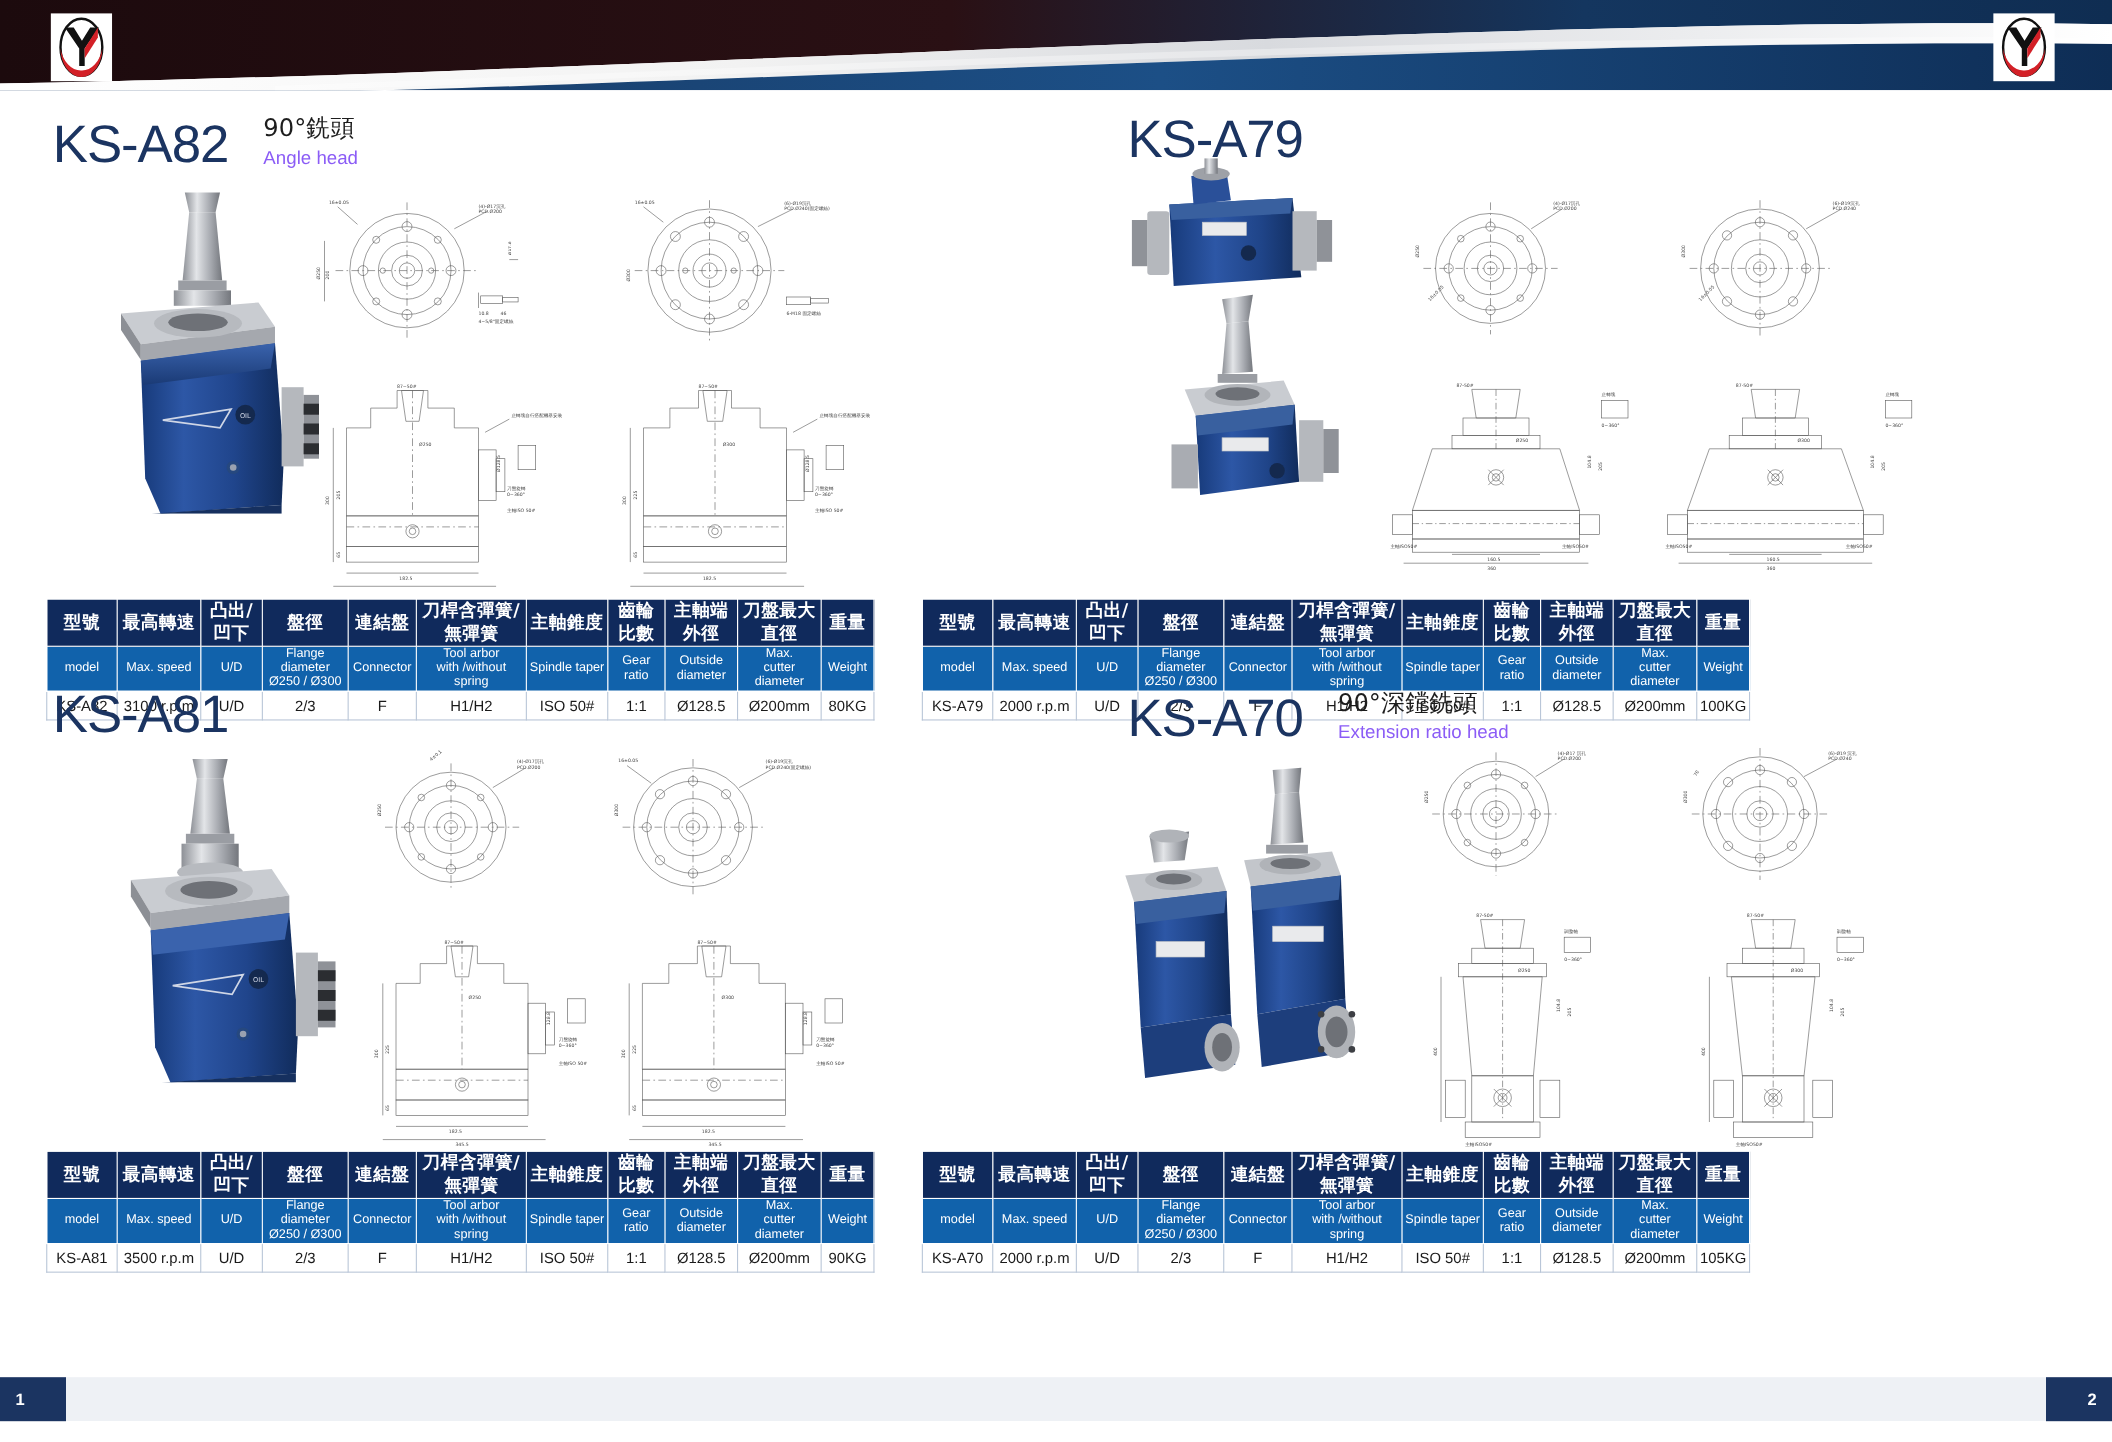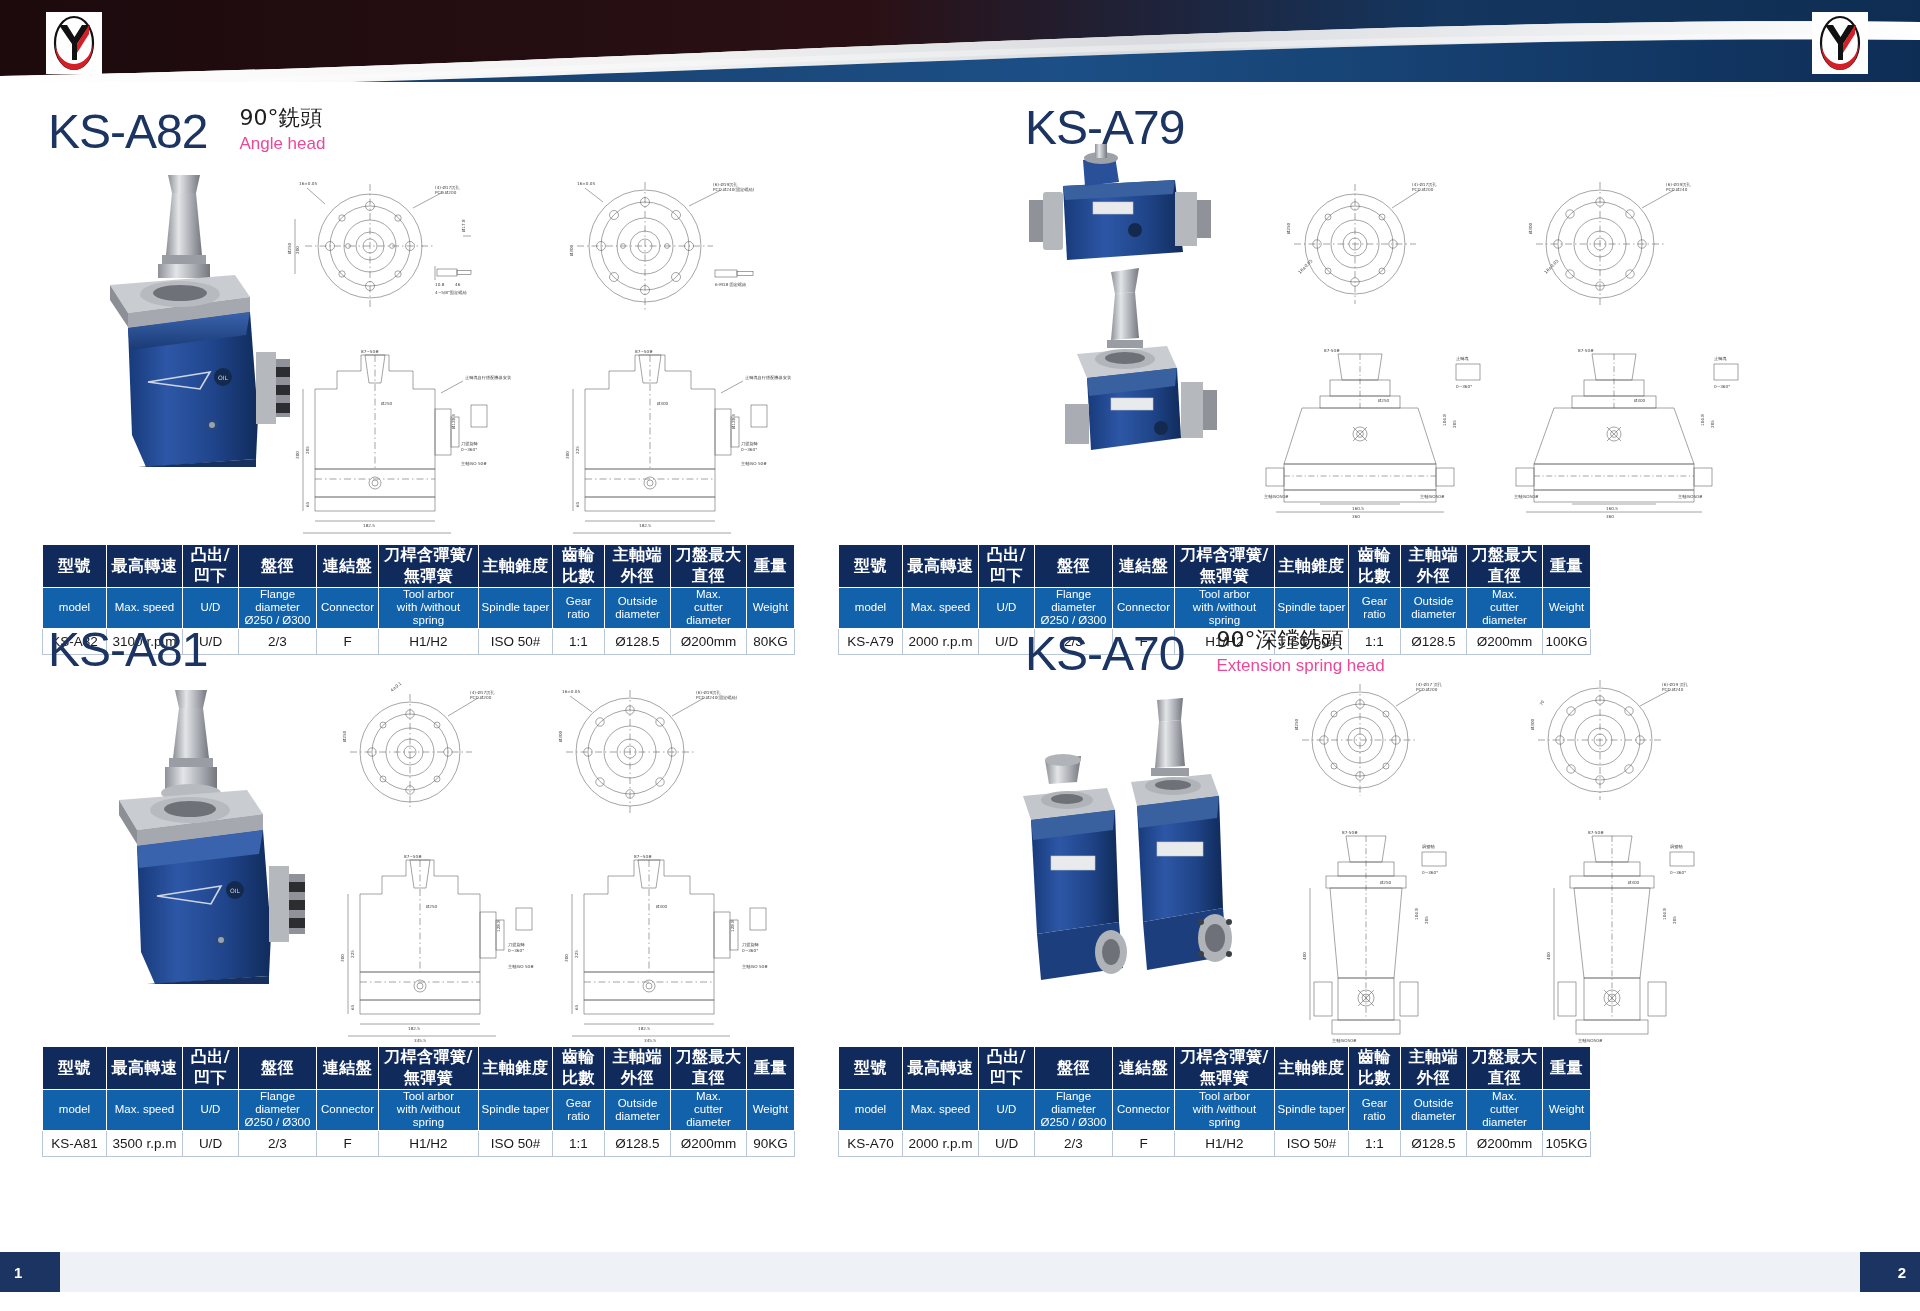--- a/index.html
+++ b/index.html
@@ -27,21 +27,21 @@
   .blk-br { left:960px; top:642px; width:960px; height:610px; }
 
   .head { position:absolute; display:flex; align-items:flex-end; }
   .head .code {
     font-size:48px; font-weight:400; color:#1b3461;
     letter-spacing:-1px; line-height:1; font-family:"Liberation Sans", sans-serif;
   }
   .head .names { margin-left:32px; padding-bottom:2px; }
   .head .cn { font-size:22px; color:#1d1d1d; line-height:1.25; font-weight:500;
               font-family:"DejaVu Sans","Liberation Sans", sans-serif; }
-  .head .en { font-size:17px; color:#ec4899; line-height:1.25; margin-top:1px; }
+  .head .en { font-size:17px; color:#8b5cf6; line-height:1.25; margin-top:1px; }
 
   
   .photo { position:absolute; }
   .photo svg { display:block; }
 
   
   .draw { position:absolute; }
   .draw svg { display:block; }
 
   
@@ -845,21 +845,21 @@
   </tbody>
     </table>
 </div>
 
 <div class="block blk-br">
 
   <div class="head" style="left:65px; top:-16px;">
     <div class="code">KS-A70</div>
     <div class="names">
       <div class="cn">90°深鏜銑頭</div>
-      <div class="en">Extension spring head</div>
+      <div class="en">Extension ratio head</div>
     </div>
   </div>
 
   <div class="photo" style="left:55px; top:48px;">
     <svg width="240" height="320" viewBox="0 0 240 320">
       <defs>
         <linearGradient id="steelD" x1="0" y1="0" x2="1" y2="0">
           <stop offset="0%" stop-color="#8d9096"></stop>
             <stop offset="35%" stop-color="#e3e5e8"></stop>
           <stop offset="70%" stop-color="#a8abb1"></stop>

